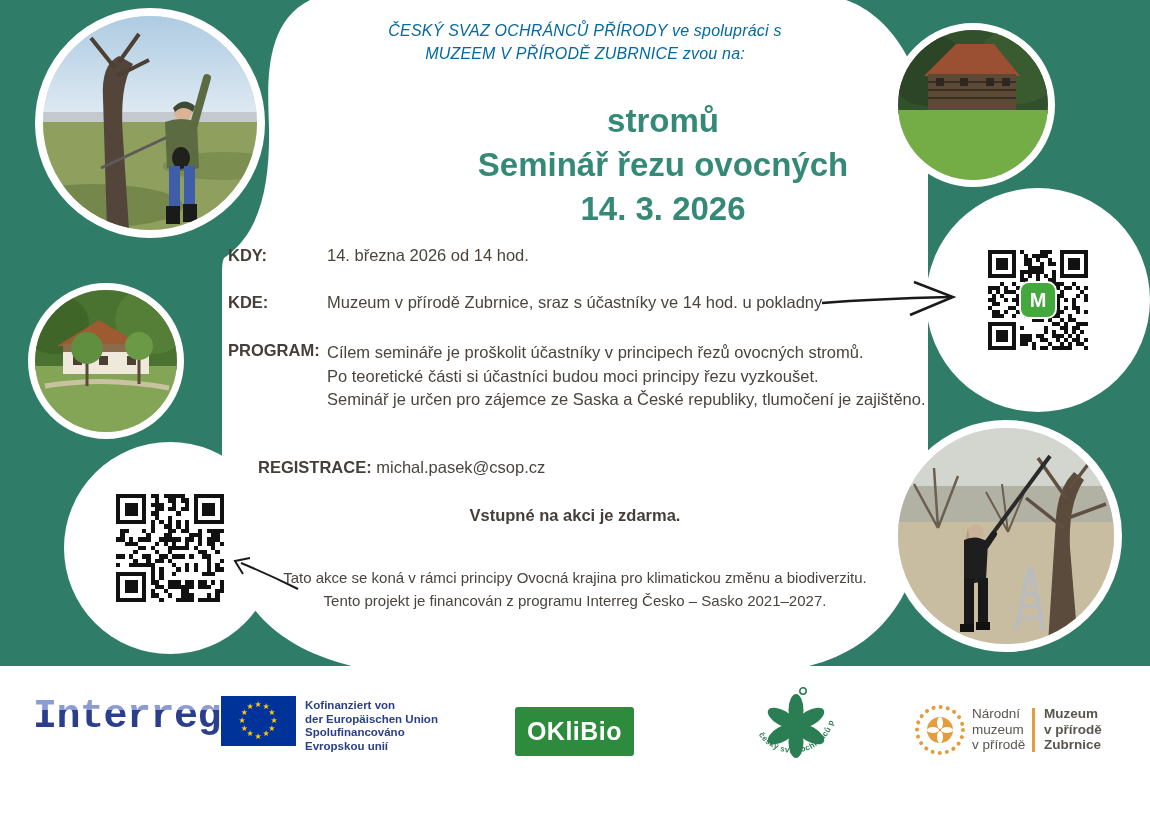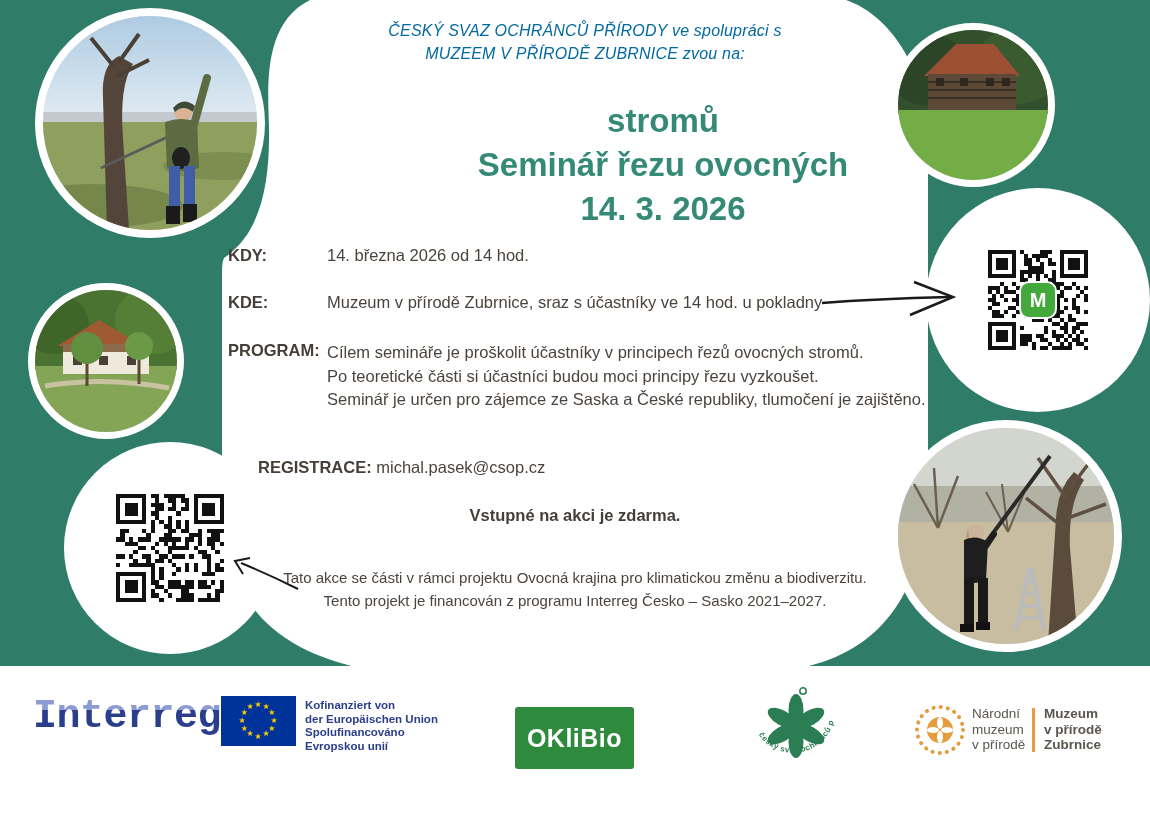--- a/index.html
+++ b/index.html
@@ -36,21 +36,21 @@
   #arrows{position:absolute;left:0;top:0;z-index:3;pointer-events:none;}
 
   
   .interreg-wordmark{left:33px;top:694px;font-size:40px;font-weight:700;letter-spacing:-.5px;
     background:linear-gradient(180deg,#8C9CD2 0 36%,#2B3E8C 36%);
     -webkit-background-clip:text;background-clip:text;color:transparent;z-index:3;font-family:Liberation Mono, monospace;}
   .eu-flag{left:221px;top:696px;width:75px;height:50px;background:#003399;z-index:3;}
   .eu-star{position:absolute;color:#FFCC00;font-size:8px;line-height:1;}
   .cofinance{left:305px;top:699px;font-size:11.5px;font-weight:700;line-height:13.5px;color:#2B3E8C;z-index:3;}
   .sachsen-line{left:33px;top:763px;font-size:18px;font-weight:700;color:#2B3E8C;z-index:3;}
-  .oklibio-box{left:515px;top:707px;width:119px;height:62px;background:#2E8A3C;border-radius:3px;
+  .oklibio-box{left:515px;top:707px;width:119px;height:49px;background:#2E8A3C;border-radius:3px;
                display:flex;align-items:center;justify-content:center;color:#fff;font-weight:800;
                font-size:25px;letter-spacing:.5px;z-index:3;}
   .csop-logo{left:750px;top:686px;width:92px;height:92px;z-index:3;}
   .nm-ornament{left:914px;top:704px;width:52px;height:52px;z-index:3;}
   .nm-col{font-size:13.5px;line-height:15.5px;color:#5A554E;z-index:3;}
   .nm-col1{left:972px;top:706px;}
   .nm-divider{left:1032px;top:708px;width:3px;height:44px;background:#E59C3C;z-index:3;}
   .nm-col2{left:1044px;top:706px;font-weight:700;}
 </style>
 </head>
@@ -795,21 +795,21 @@
   </div>
 
   <div class="abs registrace-row">
     <b>REGISTRACE:</b>
     <span>michal.pasek@csop.cz</span>
   </div>
 
   <div class="abs free-entry">Vstupné na akci je zdarma.</div>
 
   <div class="abs project-note">
-    <div>Tato akce se části v rámci projektu Ovocná krajina pro klimatickou změnu a biodiverzitu.</div>
+    <div>Tato akce se koná v rámci principy Ovocná krajina pro klimatickou změnu a biodiverzitu.</div>
     <div>Tento projekt je financován z programu Interreg Česko – Sasko 2021–2027.</div>
   </div>
 
   <svg id="arrows" width="1150" height="813" viewBox="0 0 1150 813">
     <path d="M822,303 C860,300 910,298 950,297" stroke="#1a1a1a" stroke-width="2.5" fill="none"></path>
     <path d="M914,282 L953,297 L910,315" stroke="#1a1a1a" stroke-width="2.5" fill="none" stroke-linejoin="miter"></path>
     <path d="M298,589 C276,578 258,570 241,563" stroke="#1a1a1a" stroke-width="2" fill="none"></path>
     <path d="M250,558 L235,561 L243,574" stroke="#1a1a1a" stroke-width="2" fill="none"></path>
   </svg>
 

